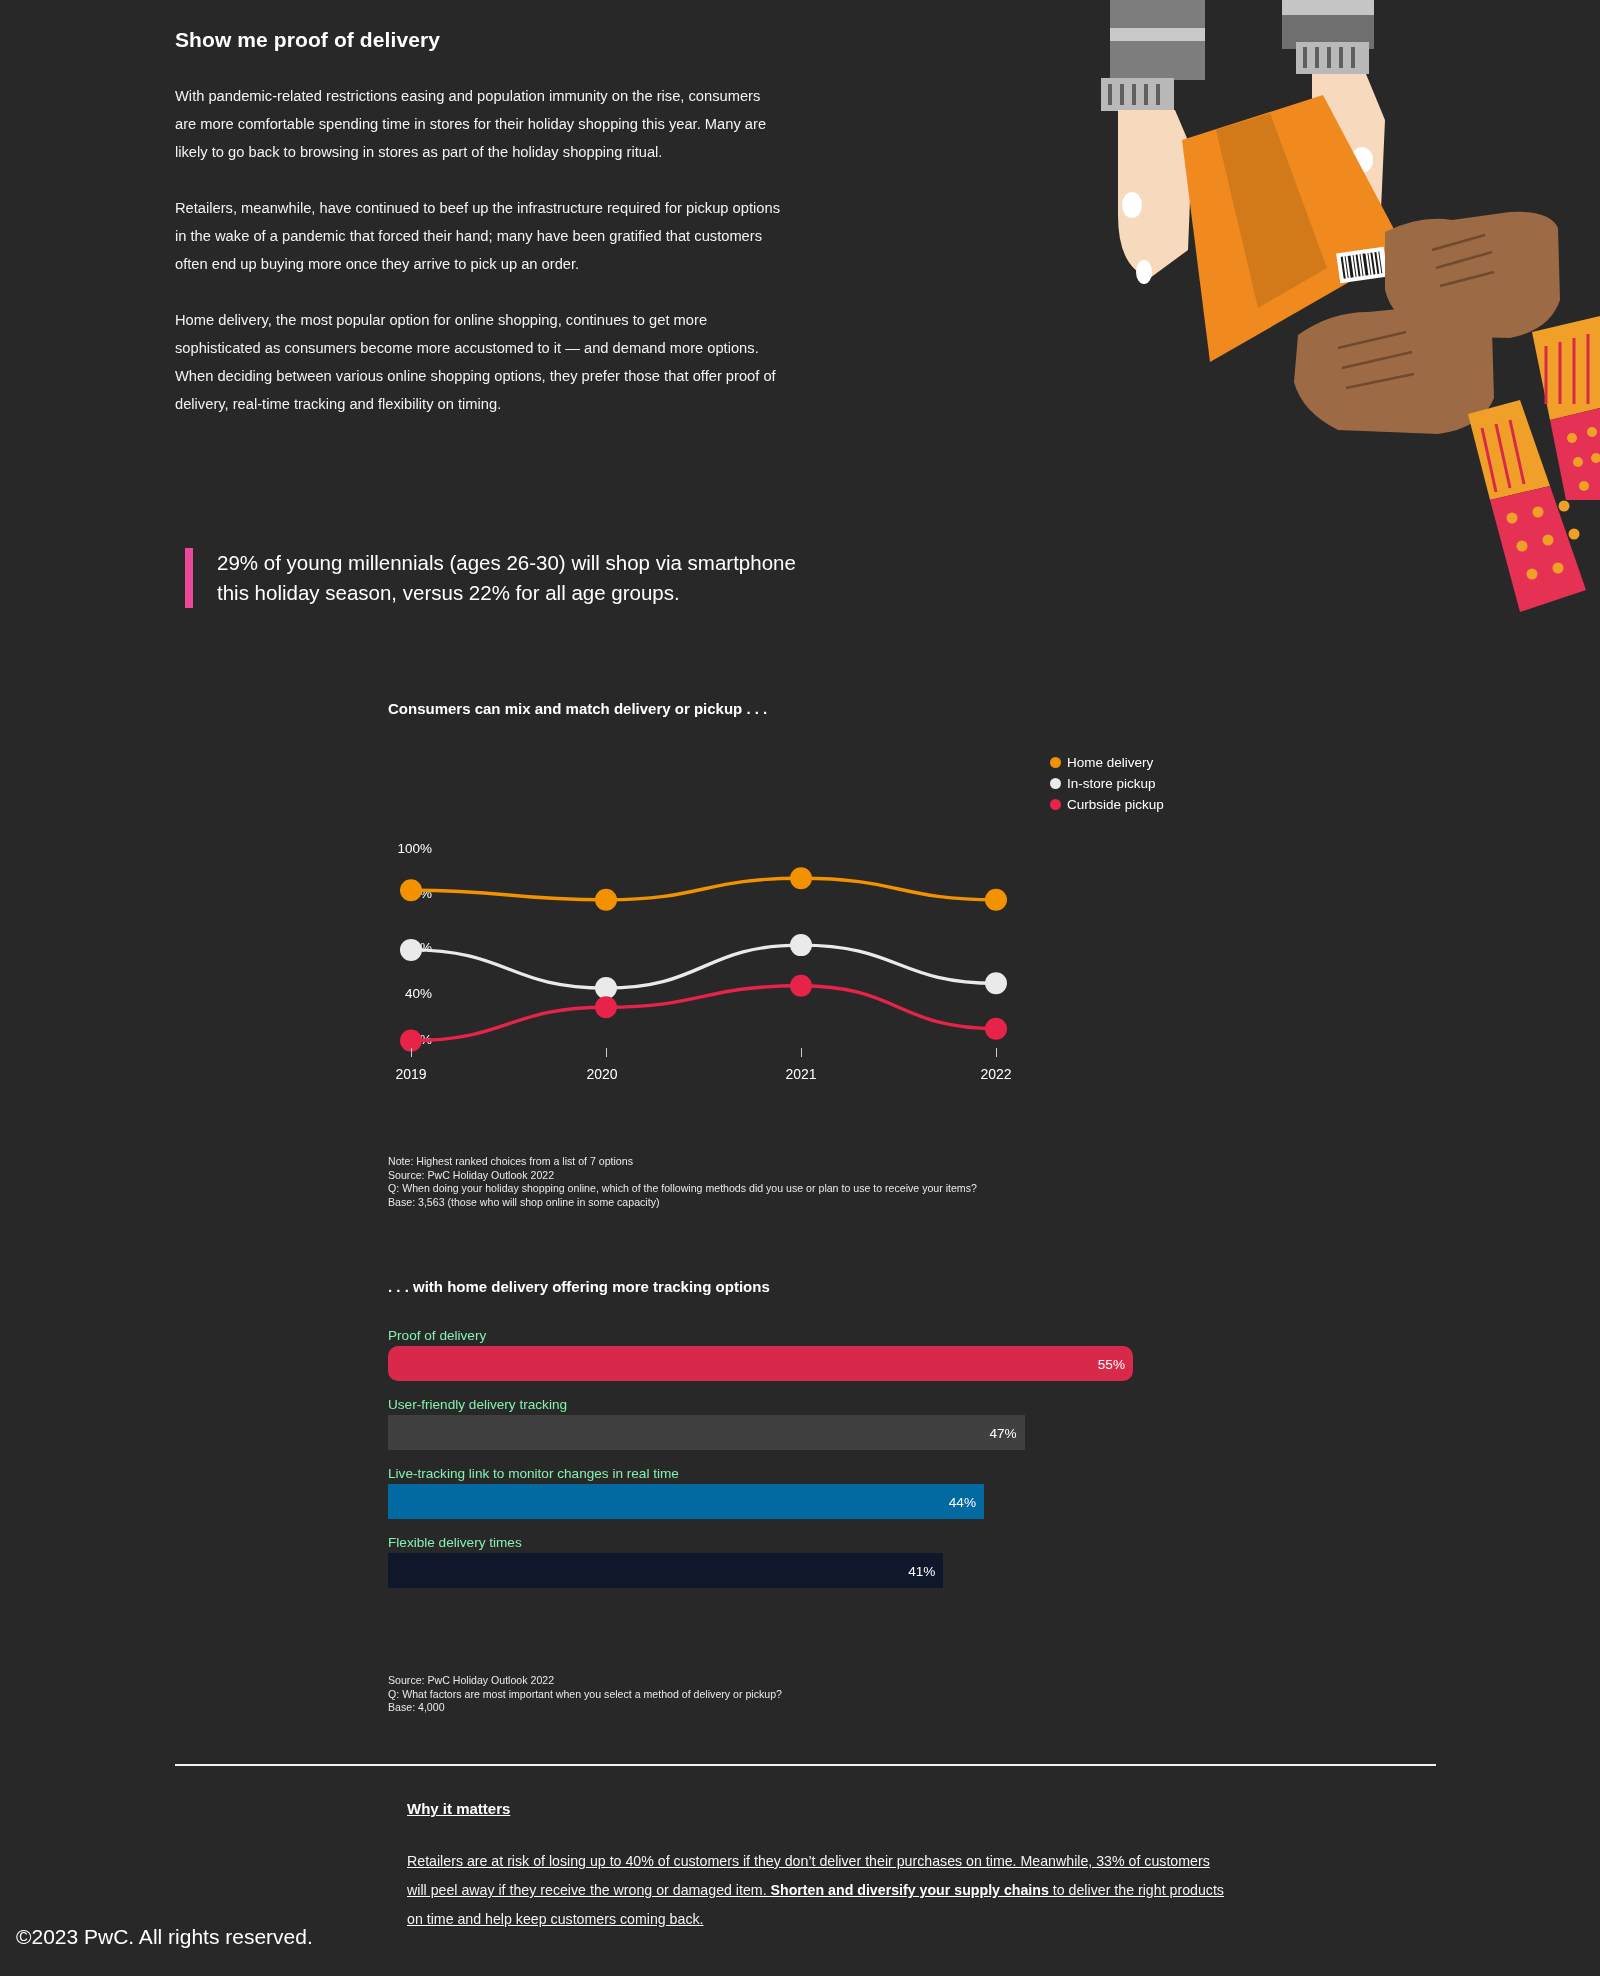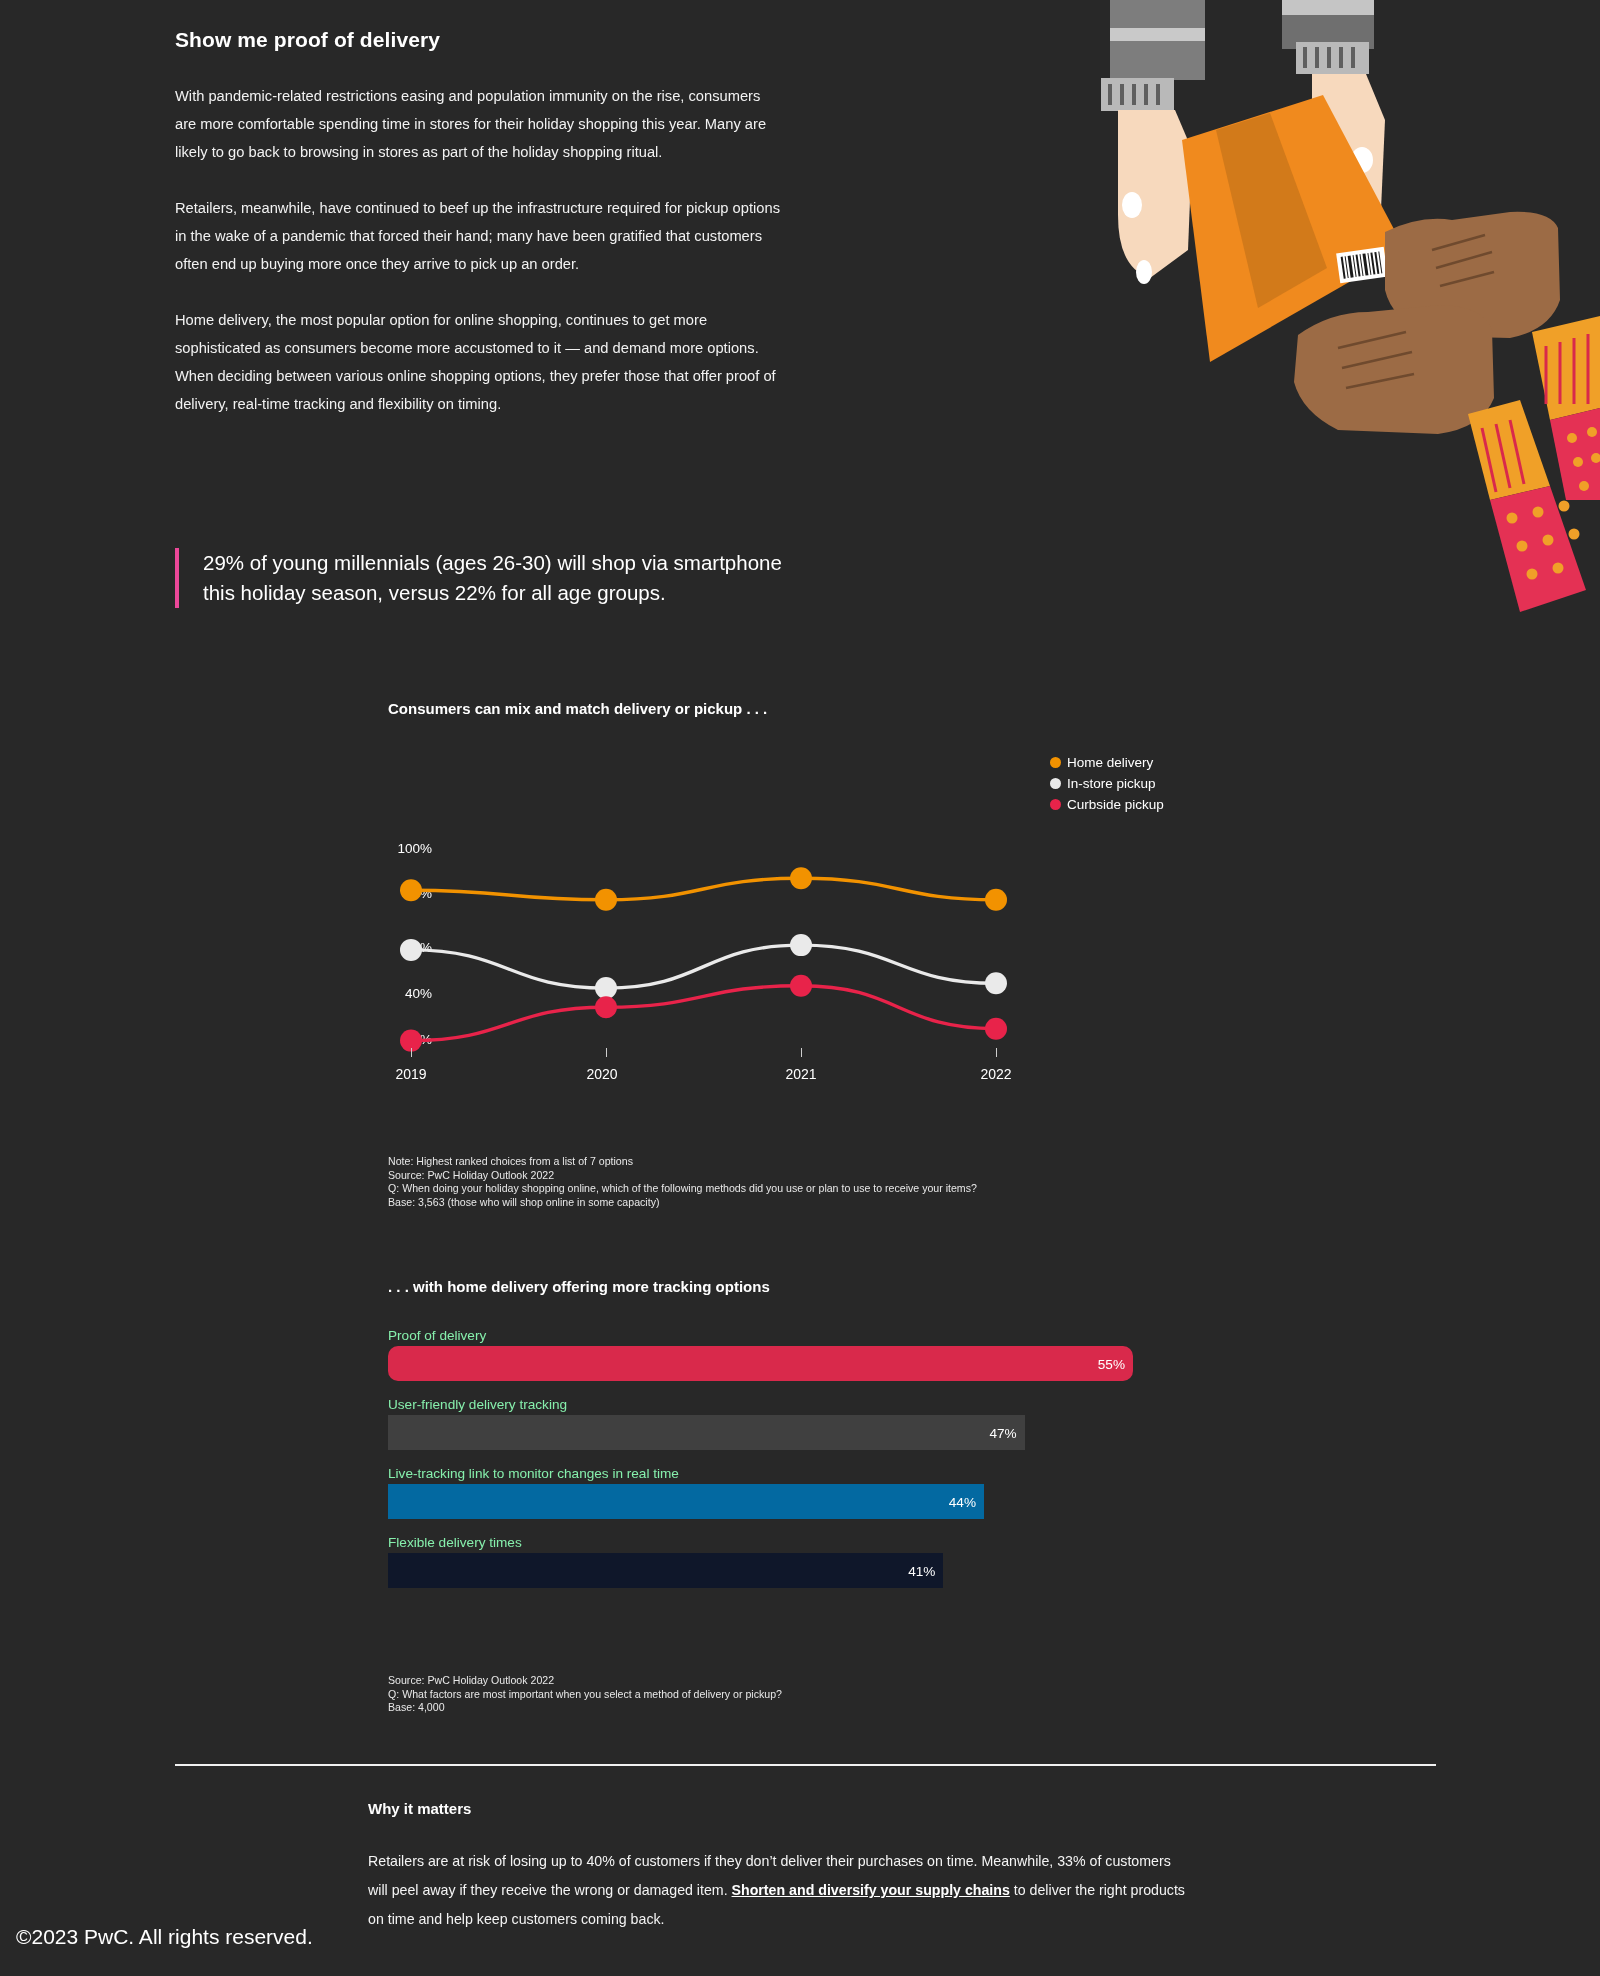--- a/index.html
+++ b/index.html
@@ -12,22 +12,22 @@
 
   
   #illustration { position:absolute; top:0; right:0; width:520px; height:620px; pointer-events:none; }
 
   
   #article { position:absolute; left:175px; top:28px; width:610px; }
   #page-title { font-size:21px; font-weight:bold; letter-spacing:.1px; margin-bottom:30px; }
   .para { font-size:14.7px; line-height:28px; margin-bottom:28px; color:#f2f2f2; }
 
   
-  #pullquote { position:absolute; left:175px; top:548px; width:620px;
-               border-left:4px solid #ec4899; padding-left:24px; }
+  #pullquote { position:absolute; left:185px; top:548px; width:620px;
+               border-left:8px solid #ec4899; padding-left:24px; }
   #pullquote-text { font-size:20.5px; line-height:30px; color:#ffffff; }
 
   
   #linechart-block { position:absolute; left:388px; top:700px; width:850px; }
   .chart-heading { font-size:15px; font-weight:bold; color:#ffffff; }
   #legend { position:absolute; left:1050px; top:752px; }
   .legend-row { display:flex; align-items:center; height:21px; }
   .legend-dot { width:11px; height:11px; border-radius:50%; margin-right:6px; flex:0 0 auto; }
   .legend-label { font-size:13.5px; color:#ffffff; }
 
@@ -47,21 +47,21 @@
   .bar-group { margin-bottom:16px; }
   .bar-label { font-size:13.6px; color:#86efac; margin-bottom:3px; }
   .bar-track { width:745px; height:35px; position:relative; }
   .bar-fill { height:35px; background:#D9294B; position:relative; }
   .bar-value { position:absolute; right:8px; top:50%; transform:translateY(-50%);
                font-size:13.6px; color:#ffffff; }
   #note2 { left:388px; top:1674px; width:800px; }
 
   
   #divider { position:absolute; left:175px; top:1764px; width:1261px; height:2px; background:#f1f1f1; }
-  #why-block { position:absolute; left:368px; top:1800px; width:820px; }
+  #why-block { position:absolute; left:407px; top:1800px; width:820px;text-decoration:underline; }
   #why-title { font-size:15px; font-weight:bold; margin-bottom:30px; }
   #why-body { font-size:14.2px; line-height:29px; color:#f4f4f4; }
   #why-body .emph { font-weight:bold; text-decoration:underline; }
 
   
   #footer { position:absolute; left:16px; top:1925px; font-size:21px; color:#ffffff; }
 </style>
 </head>
 <body>
 

